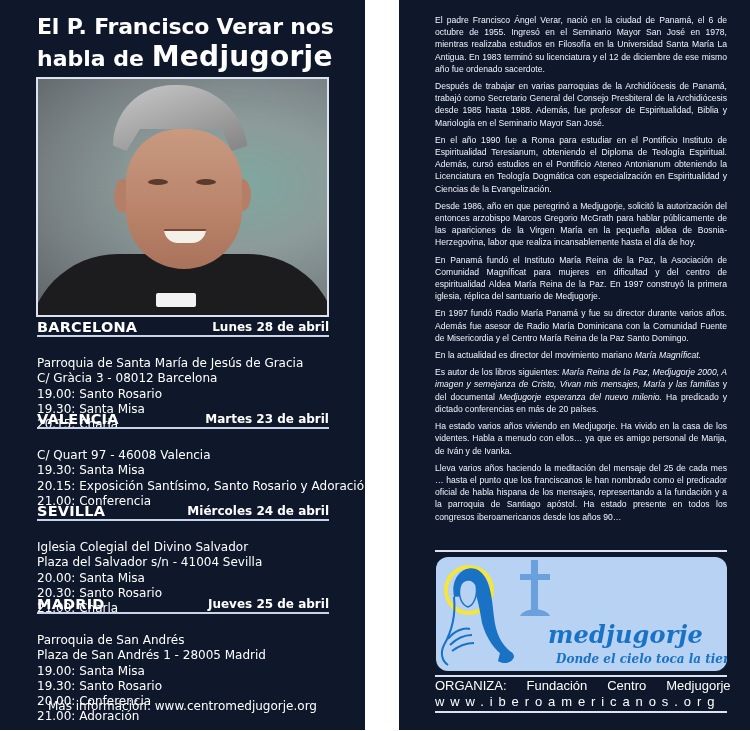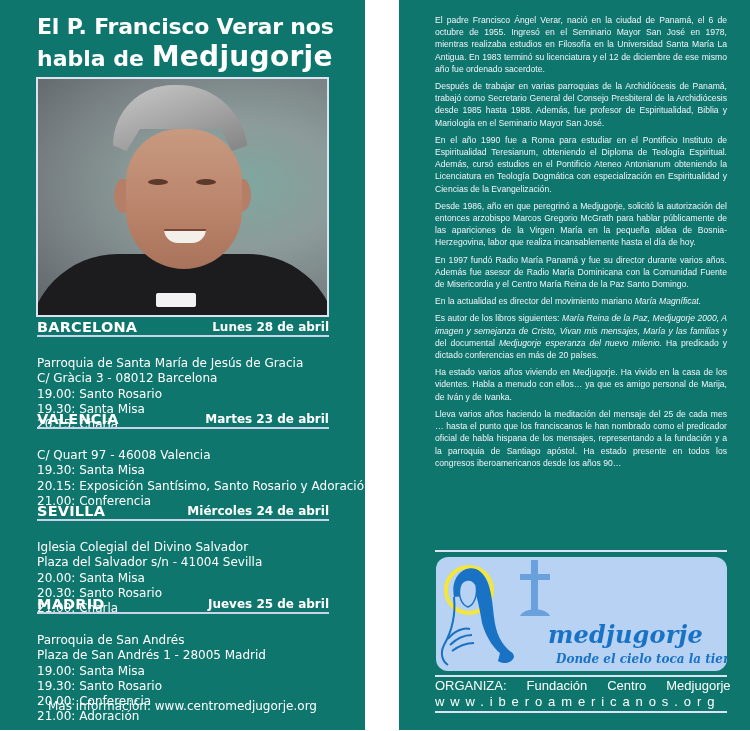--- a/index.html
+++ b/index.html
@@ -1,19 +1,19 @@
 <!DOCTYPE html>
 <html><head>
 <meta charset="utf-8">
 <style>
   * { box-sizing: border-box; margin: 0; padding: 0; }
   html, body { width: 750px; height: 731px; background: #ffffff; overflow: hidden; }
   body { position: relative; font-family: "DejaVu Sans", sans-serif; color: #ffffff; }
 
-  .panel { position: absolute; top: 0; height: 730px; background: #0f766e; }
+  .panel { position: absolute; top: 0; height: 730px; background: #0f172a; }
   .left { left: 0; width: 365px; }
   .right { left: 399px; width: 426px; }
 
   
   .title { position: absolute; left: 37px; top: 12px; width: 300px; font-weight: bold; color: #fff; }
   .title .l1 { font-size: 22px; line-height: 30px; letter-spacing: -0.2px; white-space: nowrap; }
   .title .l2 { font-size: 22px; line-height: 30px; white-space: nowrap; }
   .title .big { font-size: 28px; letter-spacing: 0.3px; }
 
   .photo { position: absolute; left: 36px; top: 77px; width: 293px; height: 240px; border: 2px solid #dde3ee;
@@ -128,20 +128,21 @@
 
   <div class="more-info">Más información: www.centromedjugorje.org</div>
 </div>
 
 <div class="panel right">
   <div class="bio">
     <p>El padre Francisco Ángel Verar, nació en la ciudad de Panamá, el 6 de octubre de 1955. Ingresó en el Seminario Mayor San José en 1978, mientras realizaba estudios en Filosofía en la Universidad Santa María La Antigua. En 1983 terminó su licenciatura y el 12 de diciembre de ese mismo año fue ordenado sacerdote.</p>
     <p>Después de trabajar en varias parroquias de la Archidiócesis de Panamá, trabajó como Secretario General del Consejo Presbiteral de la Archidiócesis desde 1985 hasta 1988. Además, fue profesor de Espiritualidad, Biblia y Mariología en el Seminario Mayor San José.</p>
     <p>En el año 1990 fue a Roma para estudiar en el Pontificio Instituto de Espiritualidad Teresianum, obteniendo el Diploma de Teología Espiritual. Además, cursó estudios en el Pontificio Ateneo Antonianum obteniendo la Licenciatura en Teología Dogmática con especialización en Espiritualidad y Ciencias de la Evangelización.</p>
     <p>Desde 1986, año en que peregrinó a Medjugorje, solicitó la autorización del entonces arzobispo Marcos Gregorio McGrath para hablar públicamente de las apariciones de la Virgen María en la pequeña aldea de Bosnia-Herzegovina, labor que realiza incansablemente hasta el día de hoy.</p>
+    <p>En Panamá fundó el Instituto María Reina de la Paz, la Asociación de Comunidad Magníficat para mujeres en dificultad y del centro de espiritualidad Aldea María Reina de la Paz. En 1997 construyó la primera iglesia, réplica del santuario de Medjugorje.</p>
     <p>En 1997 fundó  Radio María Panamá y fue su director durante varios años.  Además fue asesor de Radio María Dominicana con la Comunidad Fuente de Misericordia y el Centro María Reina de la Paz Santo Domingo.</p>
     <p><span>En la actualidad es director del movimiento mariano </span><i>María Magníficat.</i></p>
     <p><span>Es autor de los libros siguientes: </span><i>María Reina de la Paz, Medjugorje 2000, A imagen y semejanza de Cristo, Vivan mis mensajes, María  y las familias</i><span> y del documental </span><i>Medjugorje esperanza del nuevo milenio.</i><span> Ha predicado y dictado conferencias en  más de 20 países.</span></p>
     <p>Ha estado varios años viviendo en Medjugorje. Ha vivido en la casa de los videntes. Habla a menudo con ellos… ya que es amigo personal de Marija, de Iván y de Ivanka.</p>
     <p>Lleva varios años haciendo la meditación del mensaje del 25 de cada mes … hasta el punto que los franciscanos le han nombrado como el predicador oficial de habla hispana de los mensajes, representando a la fundación y a la parroquia de Santiago apóstol. Ha estado presente en todos los congresos iberoamericanos desde los años 90…</p>
   </div>
 
   <div class="sep" style="top:550px"></div>
 
   <div class="logo">

